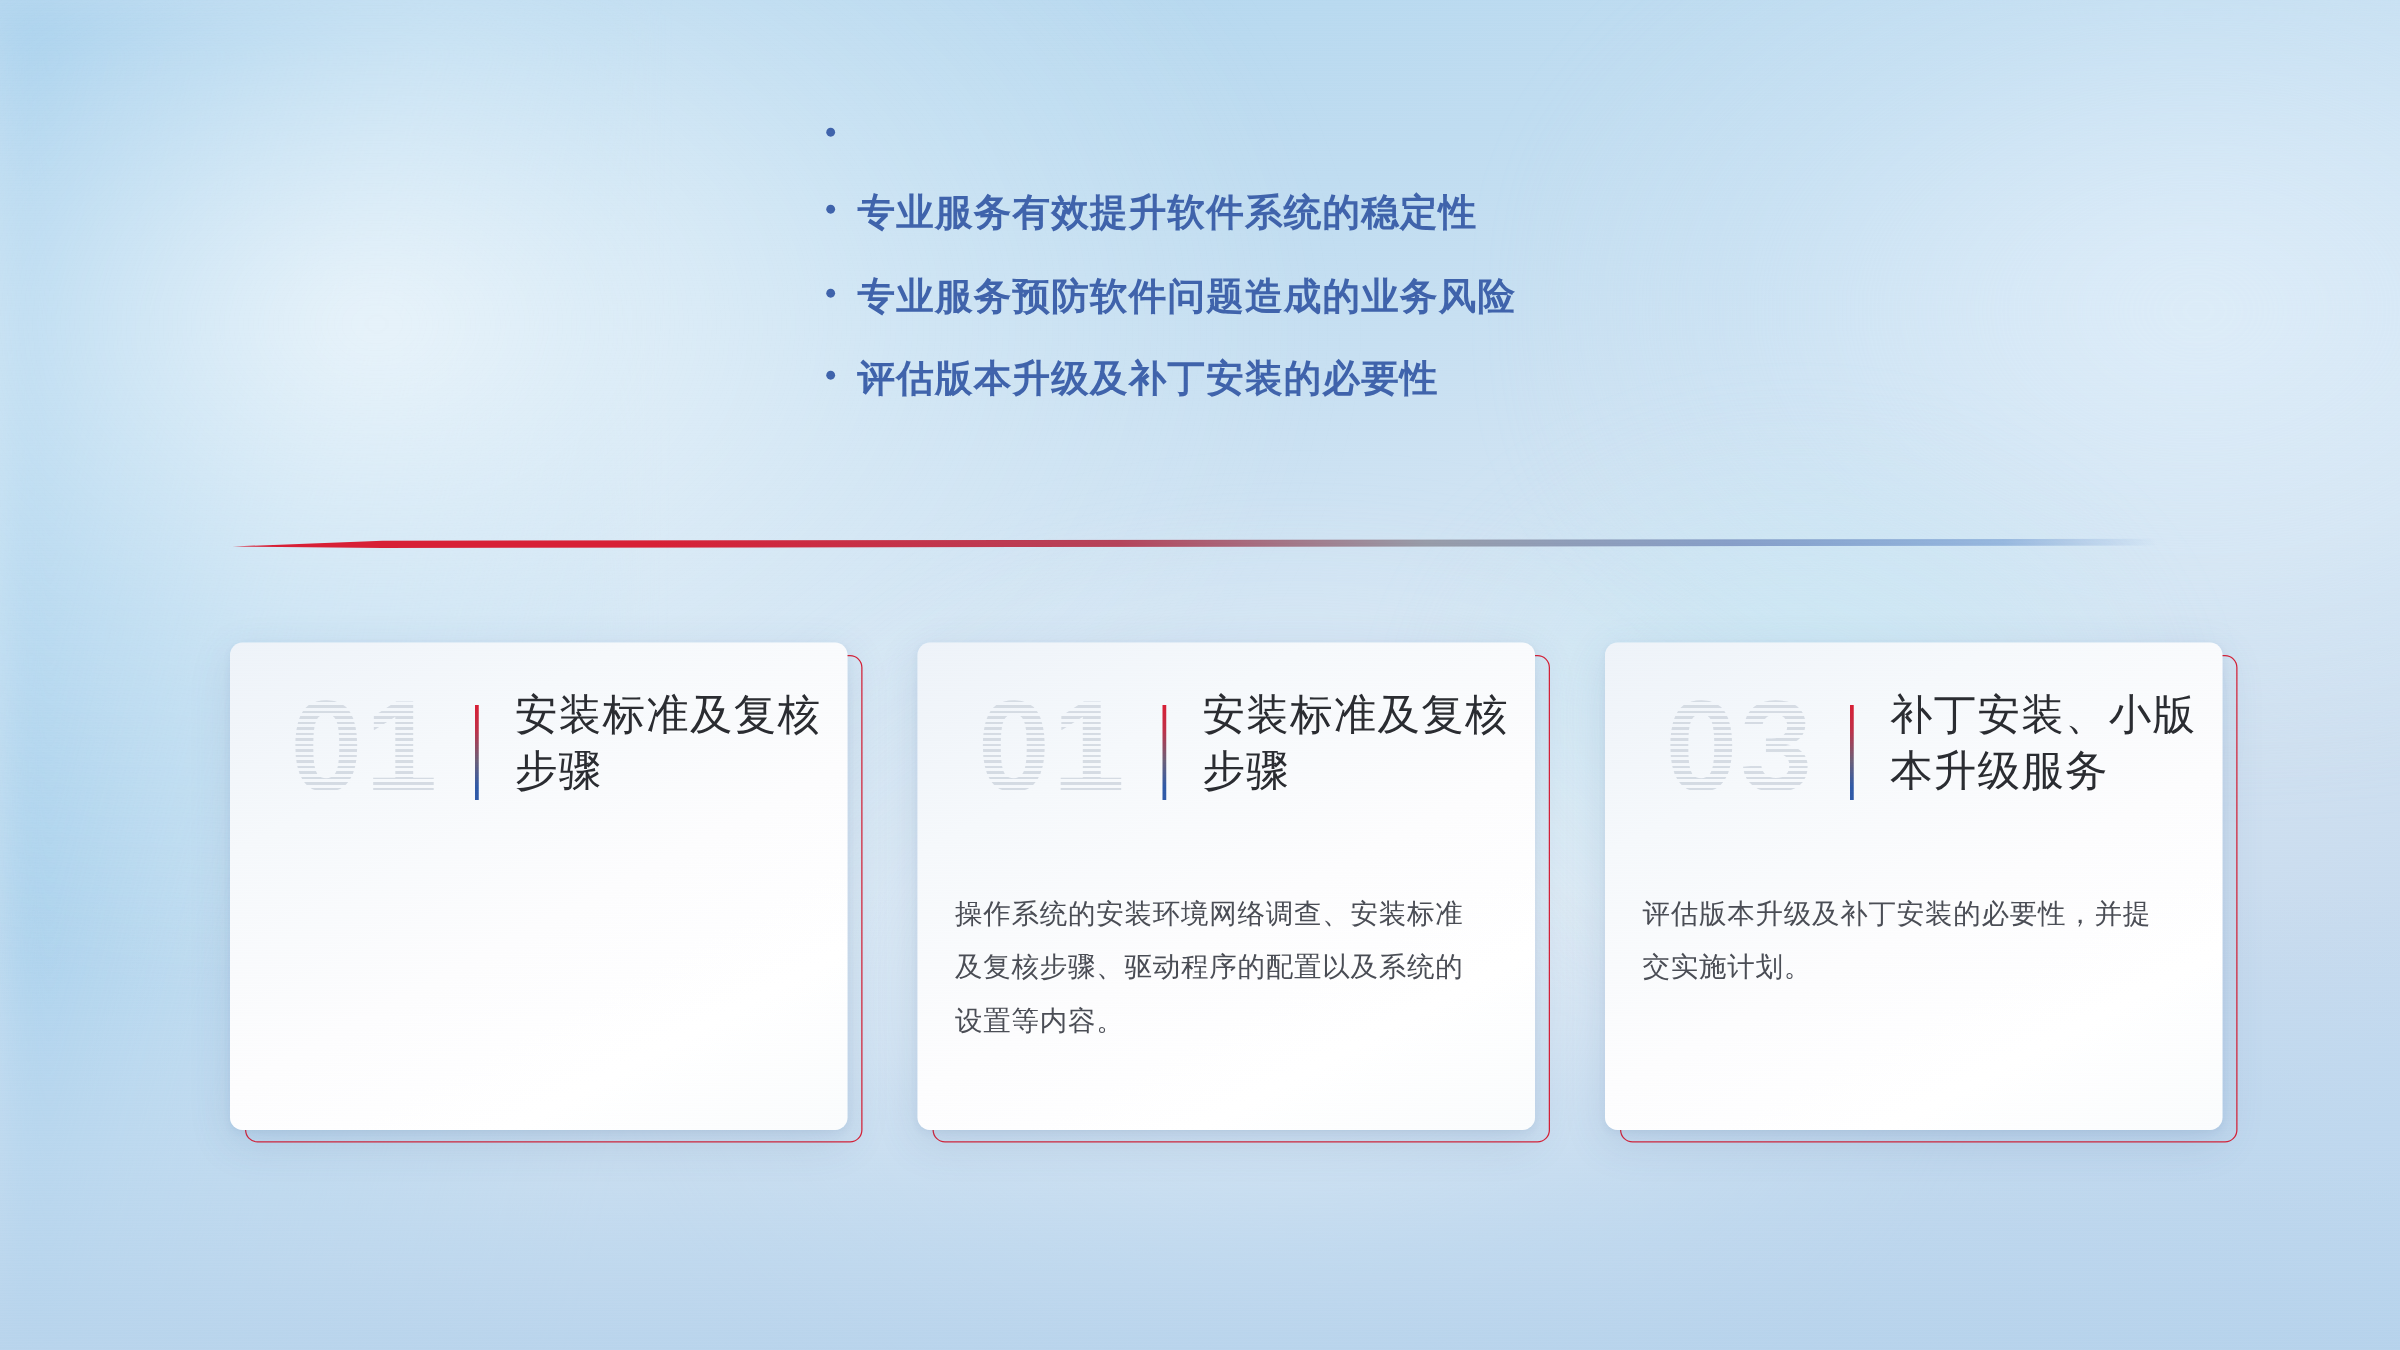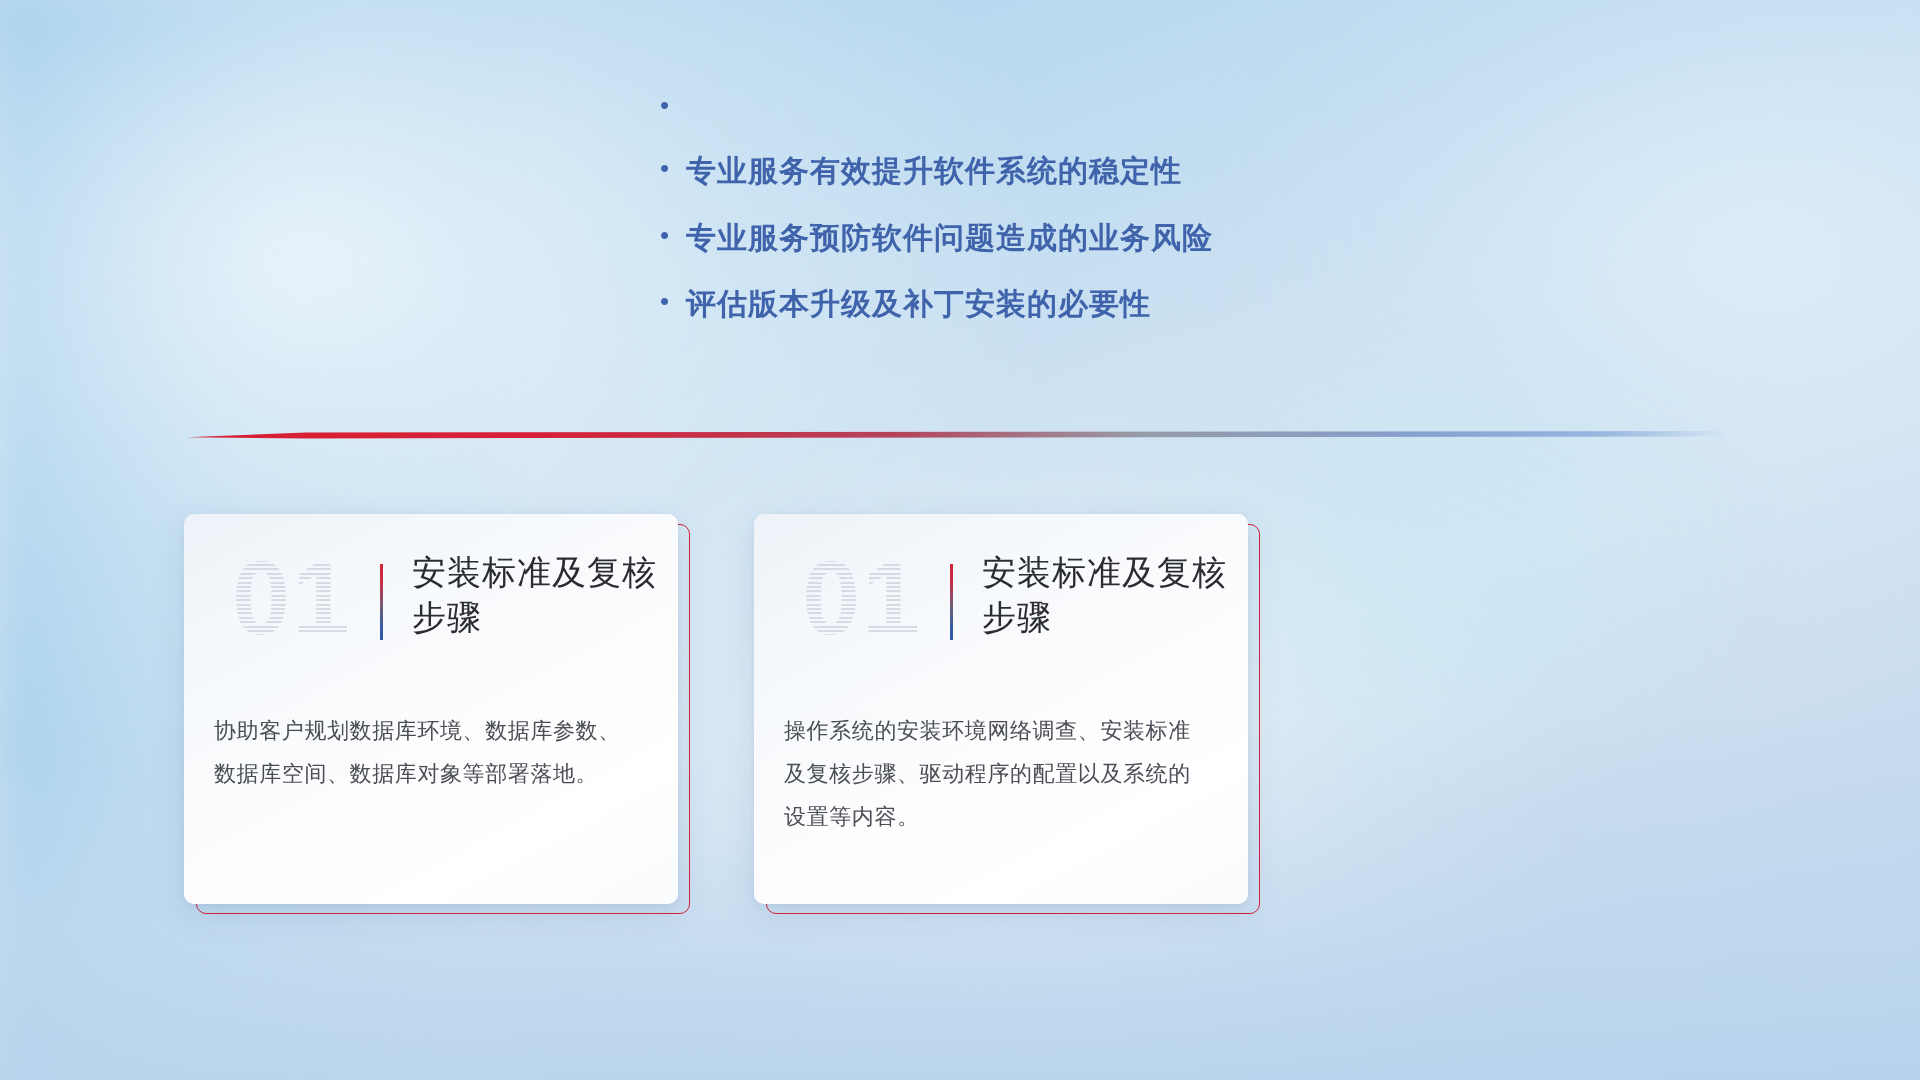--- a/index.html
+++ b/index.html
@@ -66,21 +66,21 @@
 
   
   #divider{
     position:absolute;left:186px;top:428px;width:1540px;height:16px;z-index:3;
   }
   #divider svg{display:block;width:100%;height:100%;}
 
   
   #cards{
     position:absolute;left:184px;top:514px;z-index:4;
-    display:flex;gap:76px;
+    display:flex;gap:56px;
   }
   .card-wrap{position:relative;width:494px;height:390px;}
   .card-accent{
     position:absolute;left:12px;top:10px;width:494px;height:390px;
     border:1.6px solid #d81f35;border-radius:10px;
     box-sizing:border-box;
   }
   .card{
     position:absolute;left:0;top:0;width:494px;height:390px;
     box-sizing:border-box;border-radius:10px;
@@ -182,32 +182,42 @@
 <div id="cards">
 
   <div class="card-wrap">
     <div class="card-accent"></div>
     <div class="card">
       <div class="card-head">
         <div class="ghost-num">01</div>
         <div class="head-bar"></div>
         <div class="head-title">安装标准及复核步骤</div>
       </div>
-      <div class="card-body">协助客户规划数据库环境、数据库参数、数据库空间、数据库对象等部署落地。</div>
     </div>
   </div>
 
   <div class="card-wrap">
     <div class="card-accent"></div>
     <div class="card">
       <div class="card-head">
         <div class="ghost-num">01</div>
         <div class="head-bar"></div>
         <div class="head-title">安装标准及复核步骤</div>
       </div>
       <div class="card-body">操作系统的安装环境网络调查、安装标准及复核步骤、驱动程序的配置以及系统的设置等内容。</div>
     </div>
   </div>
 
+  <div class="card-wrap">
+    <div class="card-accent"></div>
+    <div class="card">
+      <div class="card-head">
+        <div class="ghost-num">03</div>
+        <div class="head-bar"></div>
+        <div class="head-title">补丁安装、小版本升级服务</div>
+      </div>
+      <div class="card-body">评估版本升级及补丁安装的必要性，并提交实施计划。</div>
+    </div>
+  </div>
 
 </div>
 
 <div id="grain"></div>
 
 </body></html>

